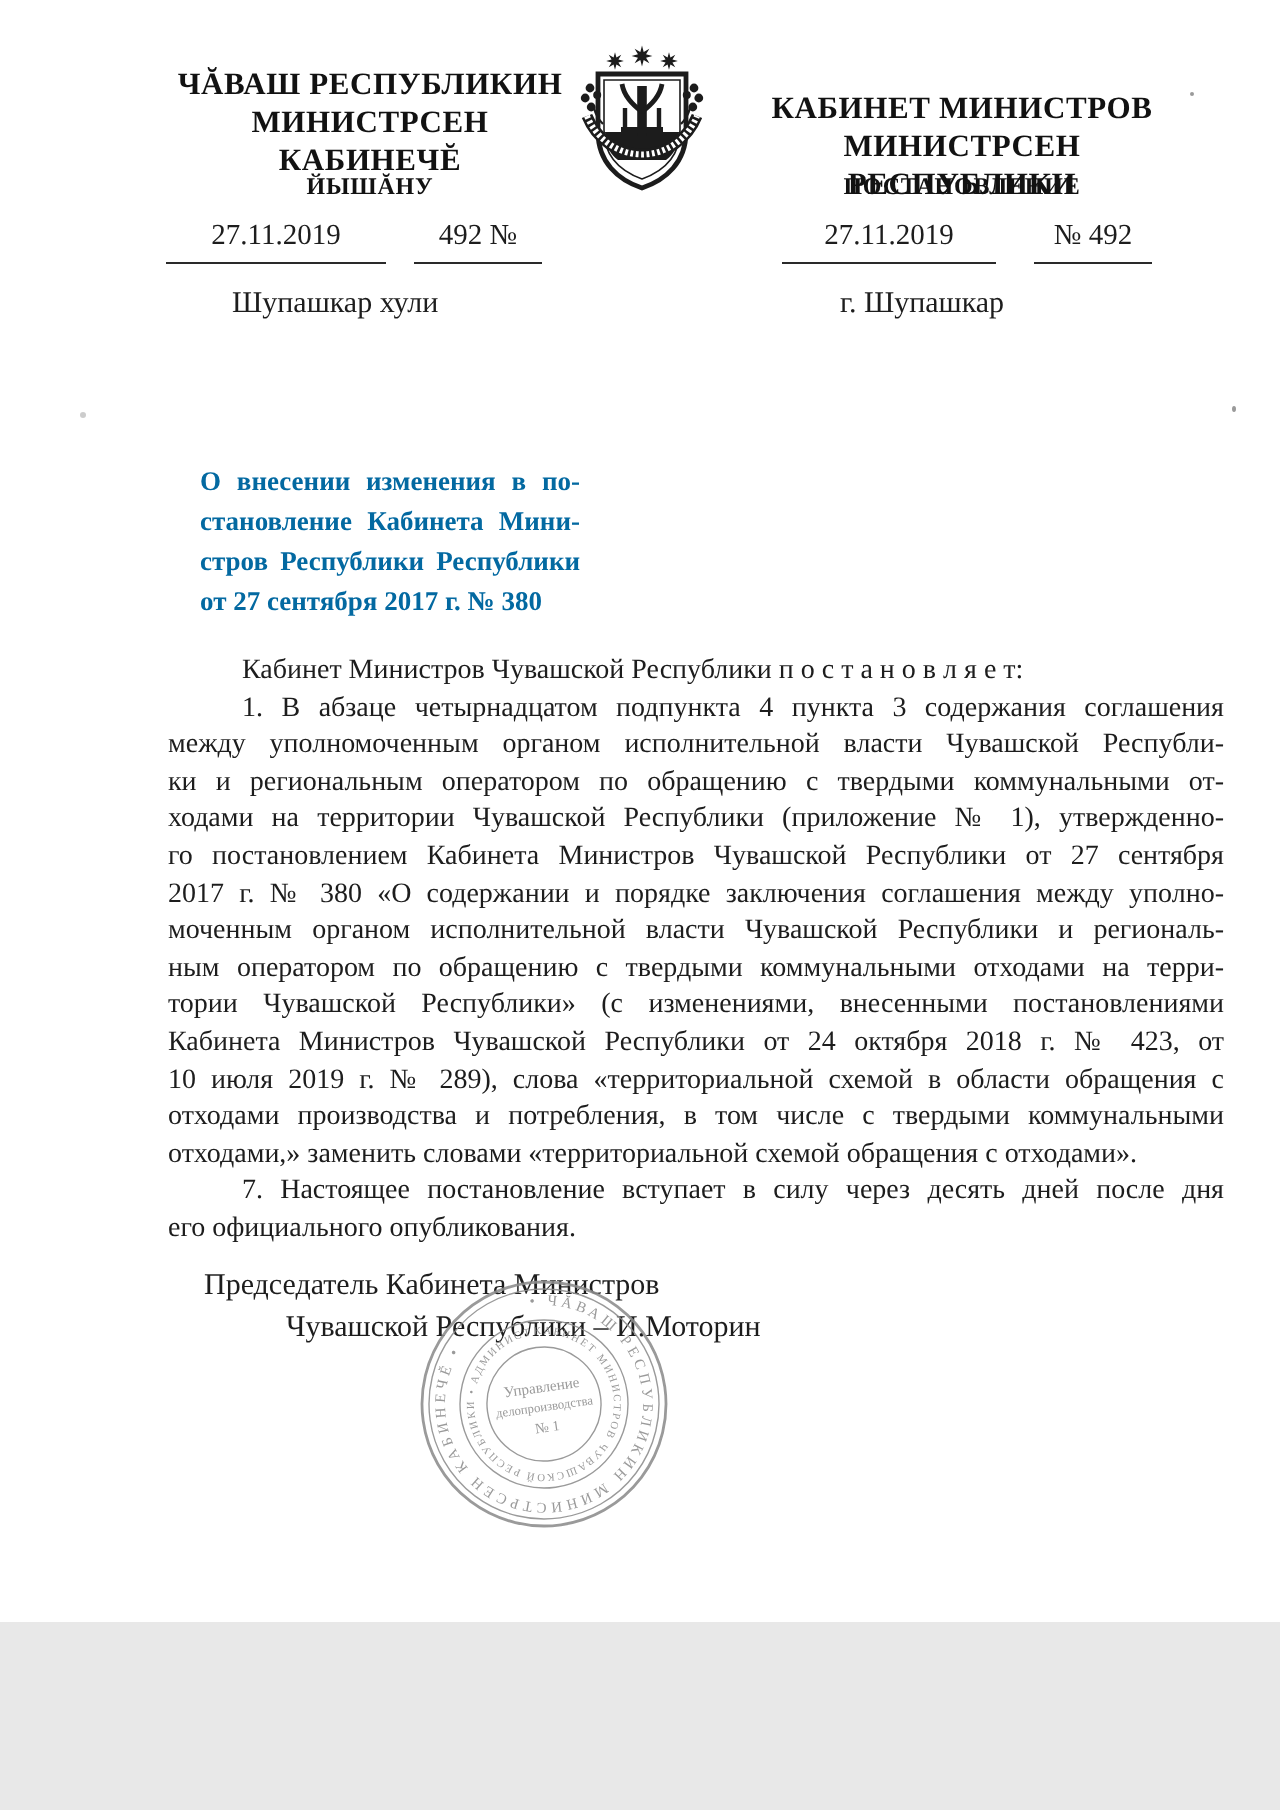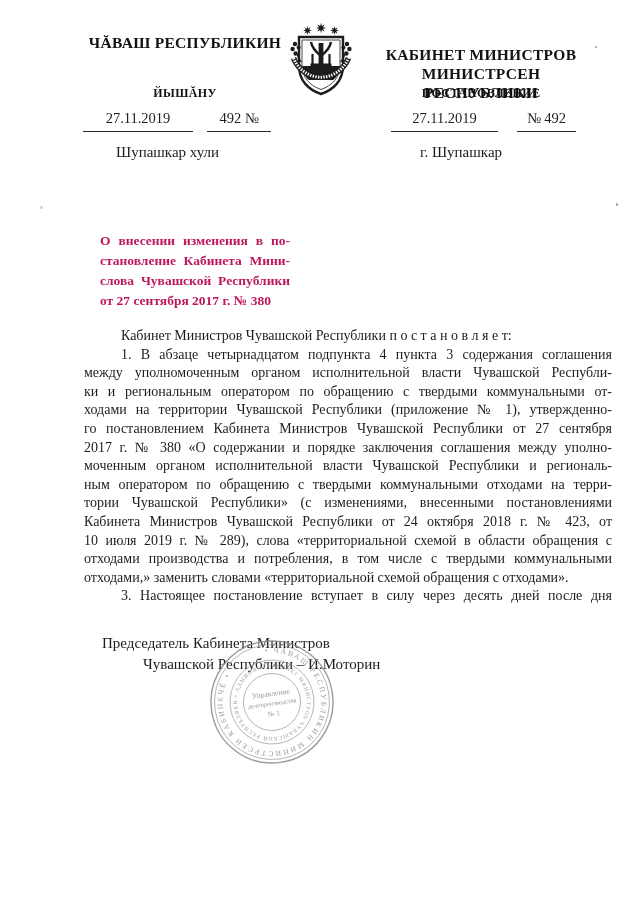--- a/index.html
+++ b/index.html
@@ -1,50 +1,51 @@
 <!DOCTYPE html>
 <html><head>
 <meta charset="utf-8">
 <style>
   html,body{margin:0;padding:0;background:#e8e8e8;}
   .page{
-    position:relative;width:640px;height:905px;margin:0 auto;
+    position:relative;width:640px;height:811px;margin:0 auto;
     background:#ffffff;overflow:hidden;
     font-family:"Liberation Serif","DejaVu Serif",serif;
     color:#1d1d1d;
   }
   .abs{position:absolute;}
   
   .orgname{font-weight:bold;font-size:15.5px;line-height:19px;text-align:center;letter-spacing:.3px;color:#121212;}
   .doctype{font-weight:bold;font-size:12px;text-align:center;letter-spacing:.4px;color:#121212;}
   
   .blank{border-bottom:1.3px solid #2a2a2a;text-align:center;font-size:14.5px;height:21px;}
   .place{font-size:15px;text-align:left;}
   
-  .title{font-weight:bold;font-size:13.5px;line-height:20px;color:#be185d;}
+  .title{font-weight:bold;font-size:13.5px;line-height:20px;color:#0369a1;}
   
   .body{font-size:14px;line-height:18.6px;}
   .bl{white-space:normal;}
   .jl{text-align:justify;text-align-last:justify;}
   .ind{text-indent:37px;}
   .opening{text-indent:37px;}
   
   .sig{font-size:15px;line-height:20.5px;}
   .sig .l2{margin-left:41px;}
   
   .stamp{opacity:.88;}
   .speck{position:absolute;background:#9a9a9a;border-radius:50%;}
 </style>
 </head>
 <body>
 
 <div class="page">
 
   <div class="abs orgname" style="left:80px;top:33px;width:210px;">
     <div>ЧĂВАШ РЕСПУБЛИКИН</div>
+    <div>МИНИСТРСЕН КАБИНЕЧĔ</div>
   </div>
   <div class="abs doctype" style="left:80px;top:86px;width:210px;">ЙЫШĂНУ</div>
 
   <div class="abs orgname" style="left:376px;top:45px;width:210px;">
     <div>КАБИНЕТ МИНИСТРОВ</div>
     <div>МИНИСТРСЕН РЕСПУБЛИКИ</div>
   </div>
   <div class="abs doctype" style="left:376px;top:86px;width:210px;">ПОСТАНОВЛЕНИЕ</div>
 
   <div class="abs" style="left:289px;top:21px;width:64px;height:78px;">
@@ -94,21 +95,21 @@
   <div class="abs blank" style="left:207px;top:110px;width:64px;">492 №</div>
   <div class="abs blank" style="left:391px;top:110px;width:107px;">27.11.2019</div>
   <div class="abs blank" style="left:517px;top:110px;width:59px;">№ 492</div>
 
   <div class="abs place" style="left:116px;top:144px;width:160px;">Шупашкар хули</div>
   <div class="abs place" style="left:420px;top:144px;width:160px;">г. Шупашкар</div>
 
   <div class="abs title" style="left:100px;top:231px;width:190px;">
       <div class="bl jl">О внесении изменения в по-</div>
       <div class="bl jl">становление Кабинета Мини-</div>
-      <div class="bl jl">слова Чувашской Республики</div>
+      <div class="bl jl">стров Республики Республики</div>
       <div class="bl">от 27 сентября 2017 г. № 380</div>
     </div>
 
   <div class="abs body" style="left:84px;top:327px;width:528px;">
     <div class="bl opening">Кабинет Министров Чувашской Республики  п о с т а н о в л я е т:</div>
     <div>
         <div class="bl jl ind">1. В абзаце четырнадцатом подпункта 4 пункта 3 содержания соглашения</div>
         <div class="bl jl">между уполномоченным органом исполнительной власти Чувашской Республи-</div>
         <div class="bl jl">ки и региональным оператором по обращению с твердыми коммунальными от-</div>
         <div class="bl jl">ходами на территории Чувашской Республики (приложение № 1), утвержденно-</div>
@@ -116,21 +117,22 @@
         <div class="bl jl">2017 г. № 380 «О содержании и порядке заключения соглашения между уполно-</div>
         <div class="bl jl">моченным органом исполнительной власти Чувашской Республики и региональ-</div>
         <div class="bl jl">ным оператором по обращению с твердыми коммунальными отходами на терри-</div>
         <div class="bl jl">тории Чувашской Республики» (с изменениями, внесенными постановлениями</div>
         <div class="bl jl">Кабинета Министров Чувашской Республики от 24 октября 2018 г. № 423, от</div>
         <div class="bl jl">10 июля 2019 г. № 289), слова «территориальной схемой в области обращения с</div>
         <div class="bl jl">отходами производства и потребления, в том числе с твердыми коммунальными</div>
         <div class="bl">отходами,» заменить словами «территориальной схемой обращения с отходами».</div>
       </div>
     <div>
-        <div class="bl jl ind">3. Настоящее постановление вступает в силу через десять дней после дня</div>
+        <div class="bl jl ind">7. Настоящее постановление вступает в силу через десять дней после дня</div>
+        <div class="bl">его официального опубликования.</div>
       </div>
   </div>
 
   <div class="abs sig" style="left:102px;top:633px;width:360px;">
     <div class="l1">Председатель Кабинета Министров</div>
     <div class="l2">Чувашской Республики – И.Моторин</div>
   </div>
 
   <div class="abs stamp" style="left:202px;top:632px;width:140px;height:140px;transform:rotate(-8deg);">
     <svg width="140" height="140" viewBox="-70 -70 140 140" xmlns="http://www.w3.org/2000/svg">

